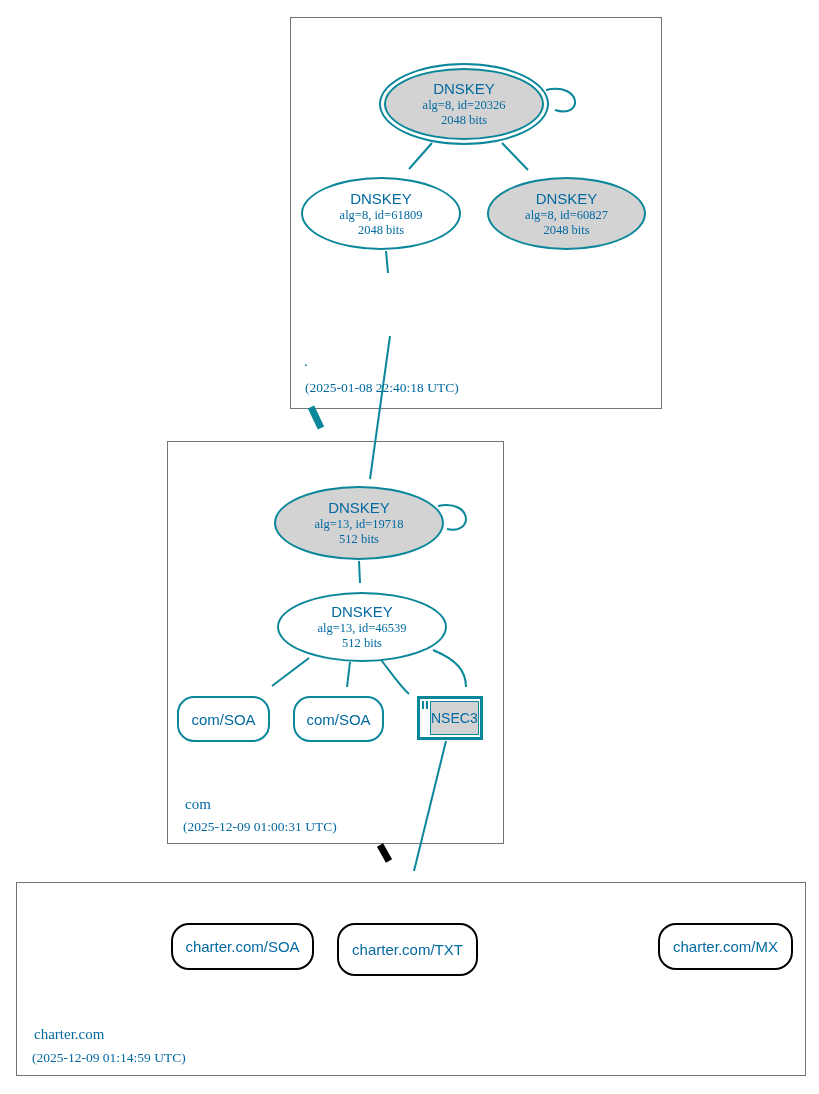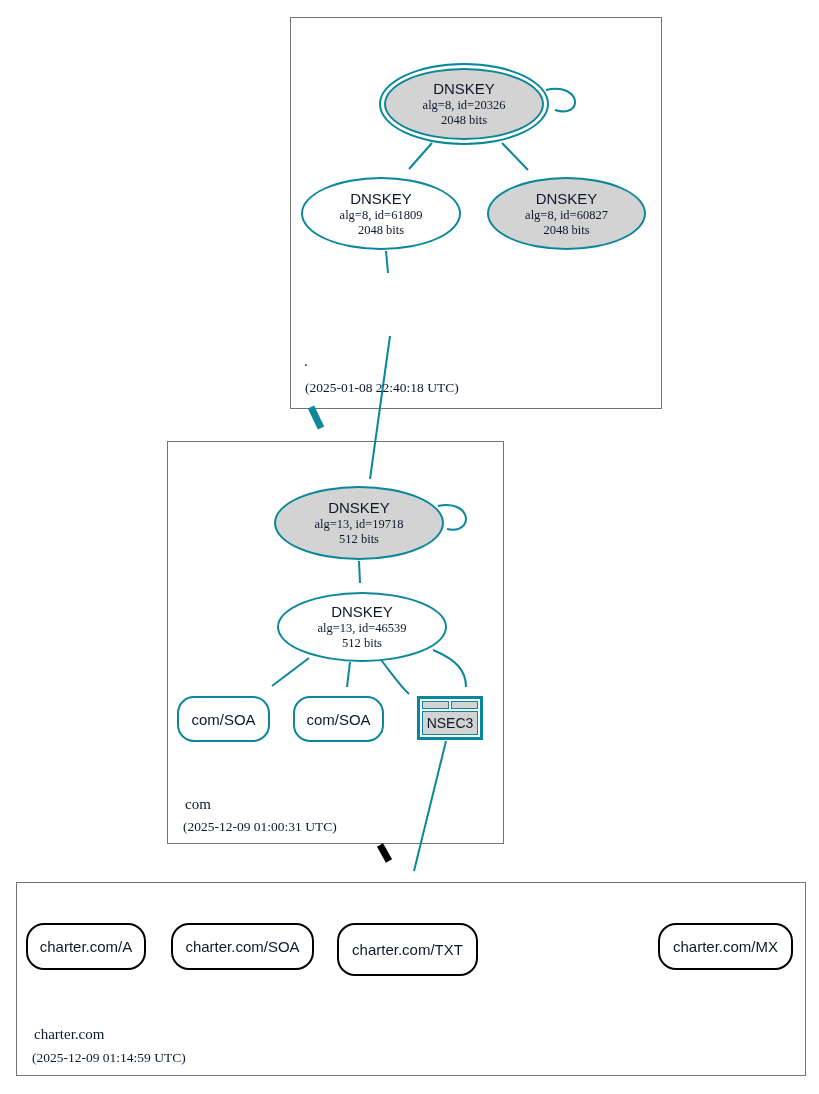--- a/index.html
+++ b/index.html
@@ -2,21 +2,21 @@
 <html><head>
 <meta charset="utf-8">
 <style>
   :root{
     --teal:#0a879a;
     --fill:#d3d3d3;
     --boxborder:#737373;
   }
   html,body{margin:0;padding:0;background:#fff;}
   .canvas{position:relative;width:819px;height:1094px;background:#fff;overflow:hidden;
-          font-family:"Liberation Serif",serif;color:#0f172a;}
+          font-family:"Liberation Serif",serif;color:#0369a1;}
   .zone-box{position:absolute;border:1px solid var(--boxborder);background:#fff;box-sizing:border-box;}
   .edges{position:absolute;left:0;top:0;pointer-events:none;}
   .edges path{fill:none;}
   .e-thin{stroke:var(--teal);stroke-width:2;}
   .e-thick{stroke:var(--teal);stroke-width:7;}
   .e-thick-black{stroke:#000;stroke-width:7;}
 
   .node{position:absolute;box-sizing:border-box;display:flex;flex-direction:column;
         align-items:center;justify-content:center;text-align:center;}
   .ellipse{border:2px solid var(--teal);border-radius:50%;background:#fff;}
@@ -27,21 +27,21 @@
         background:var(--fill);display:flex;flex-direction:column;align-items:center;justify-content:center;}
   .nt{font-family:"Liberation Sans",sans-serif;font-size:15px;line-height:18px;}
   .nd{font-family:"Liberation Serif",serif;font-size:12.5px;line-height:15px;}
 
   .rrset{position:absolute;box-sizing:border-box;border:2px solid var(--teal);border-radius:17px;
          background:#fff;display:flex;align-items:center;justify-content:center;
          font-family:"Liberation Sans",sans-serif;font-size:15px;}
   .rrset.black{border:2px solid #000;border-radius:18px;}
 
   .nsec3-node{position:absolute;box-sizing:border-box;border:3px solid var(--teal);background:#fff;
-         padding:2px;display:flex;flex-direction:column;gap:2px;}
+         padding:2px;display:flex;flex-direction:row;gap:2px;}
   .nsec3-head{display:flex;gap:2px;height:8px;}
   .nsec3-head .cell{flex:1;background:var(--fill);border:1px solid var(--teal);box-sizing:border-box;}
   .nsec3-body{flex:1;background:var(--fill);border:1px solid var(--teal);box-sizing:border-box;
          display:flex;align-items:center;justify-content:center;
          font-family:"Liberation Sans",sans-serif;font-size:14px;}
 
   .zone-label{position:absolute;font-family:"Liberation Serif",serif;font-size:15px;}
   .zone-ts{position:absolute;font-family:"Liberation Serif",serif;font-size:13.5px;}
 </style>
 </head>
@@ -124,21 +124,20 @@
     <div class="nsec3-head">
       <div class="cell"></div>
       <div class="cell"></div>
     </div>
     <div class="nsec3-body">NSEC3</div>
   </div>
 
   <div class="zone-label" style="left:185px;top:796px;">com</div>
   <div class="zone-ts" style="left:183px;top:819px;">(2025-12-09 01:00:31 UTC)</div>
 
-  <div class="rrset black" style="left:26px;top:923px;width:120px;height:47px;">charter.com/A</div>
   <div class="rrset black" style="left:171px;top:923px;width:143px;height:47px;">charter.com/SOA</div>
   <div class="rrset black" style="left:337px;top:923px;width:141px;height:53px;">charter.com/TXT</div>
   <div class="rrset black" style="left:658px;top:923px;width:135px;height:47px;">charter.com/MX</div>
 
   <div class="zone-label" style="left:34px;top:1026px;">charter.com</div>
   <div class="zone-ts" style="left:32px;top:1050px;">(2025-12-09 01:14:59 UTC)</div>
 
 </div>
 
 </body></html>

